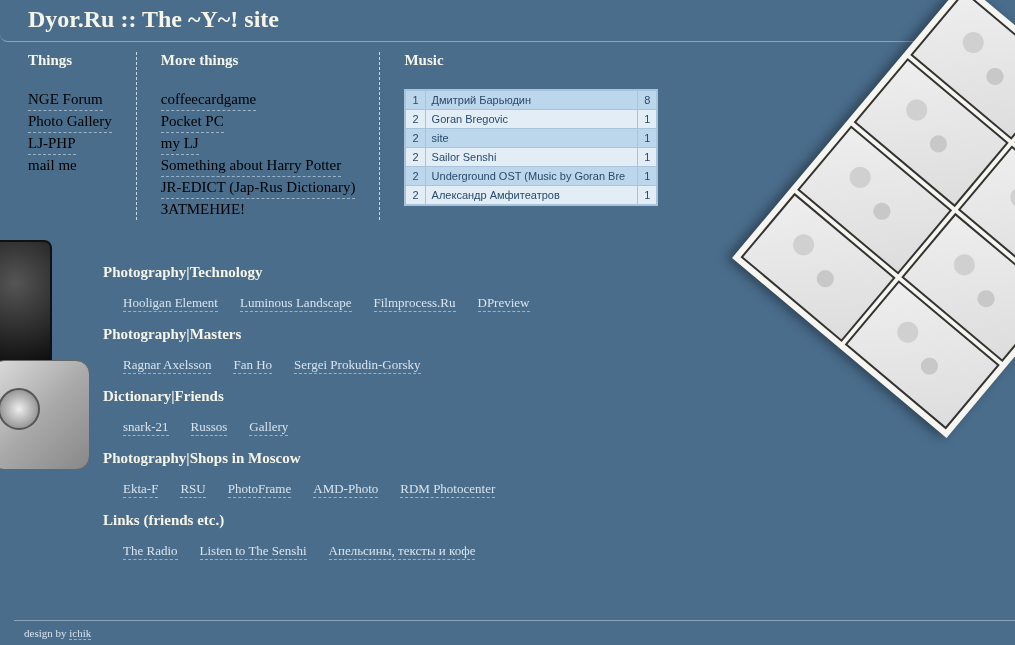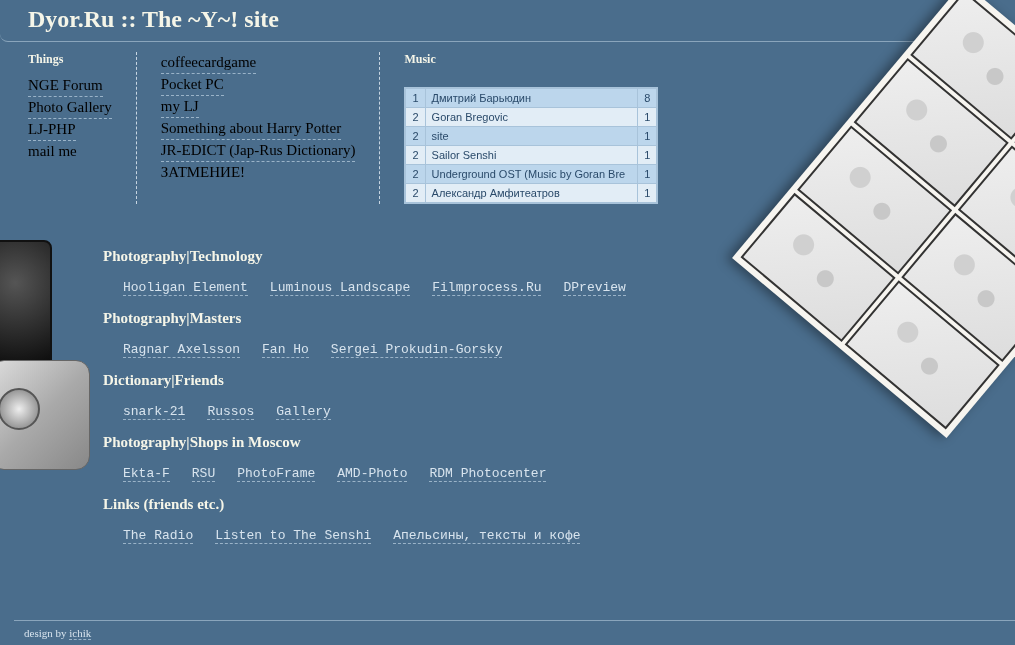--- a/index.html
+++ b/index.html
@@ -26,23 +26,23 @@
     display: flex;
     padding: 10px 0 0 28px;
   }
   .col {
     padding-right: 24px;
     border-right: 1px dashed #c8d6e2;
     margin-right: 24px;
   }
   .col:last-child { border-right: none; }
   .col h3 {
-    font-size: 12px;
+    font-size: 15px;
     font-weight: bold;
-    margin-bottom: 8px;
+    margin-bottom: 20px;
     color: #f5f5e8;
   }
   .col a {
     display: block;
     font-size: 15px;
     color: #000000;
     text-decoration: none;
     border-bottom: 1px dashed #9ab3c8;
     width: fit-content;
     line-height: 1.4;
@@ -81,21 +81,20 @@
     padding-left: 20px;
     margin-bottom: 8px;
   }
   .link-row a {
     color: #d8e4ee;
     text-decoration: none;
     border-bottom: 1px dashed #9ab3c8;
     font-size: 13px;
     margin-right: 22px;
     display: inline-block;
-    font-family: Liberation Mono, monospace;
   }
   .footer {
     position: absolute;
     bottom: 0;
     left: 14px;
     right: 0;
     border-top: 1px solid #8aa5bc;
     padding: 6px 10px;
     font-size: 11px;
     color: #d8e4ee;
@@ -170,20 +169,21 @@
   <div class="col">
     <h3>Things</h3>
     <div id="things-links">
         <a href="#">NGE Forum</a>
         <a href="#">Photo Gallery</a>
         <a href="#">LJ-PHP</a>
         <a href="#" class="plain">mail me</a>
       </div>
   </div>
   <div class="col">
+    <h3>More things</h3>
     <div id="more-things-links">
         <a href="#">coffeecardgame</a>
         <a href="#">Pocket PC</a>
         <a href="#">my LJ</a>
         <a href="#">Something about Harry Potter</a>
         <a href="#">JR-EDICT (Jap-Rus Dictionary)</a>
         <a href="#" class="plain">ЗАТМЕНИЕ!</a>
       </div>
   </div>
   <div class="col music-col">

